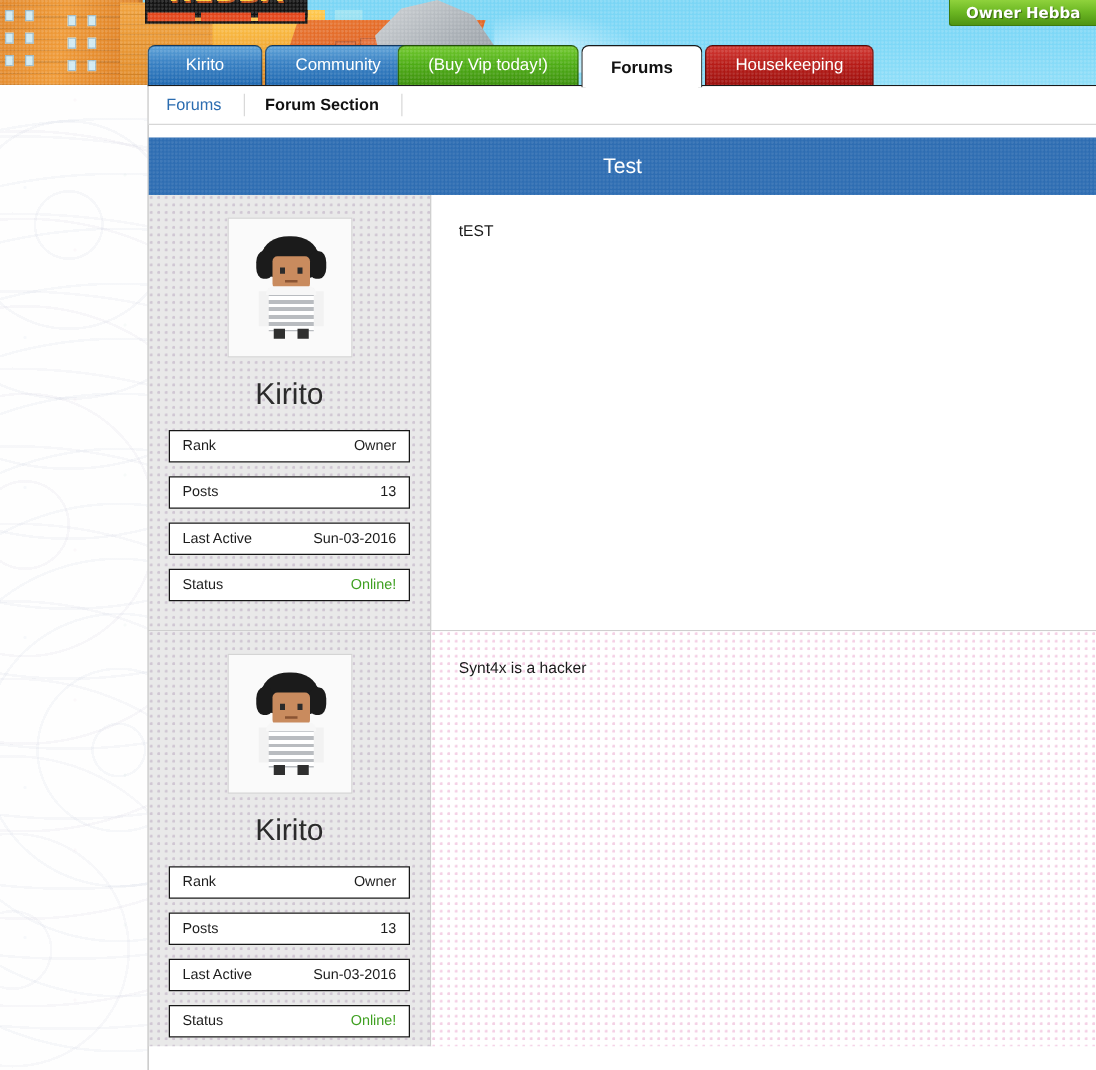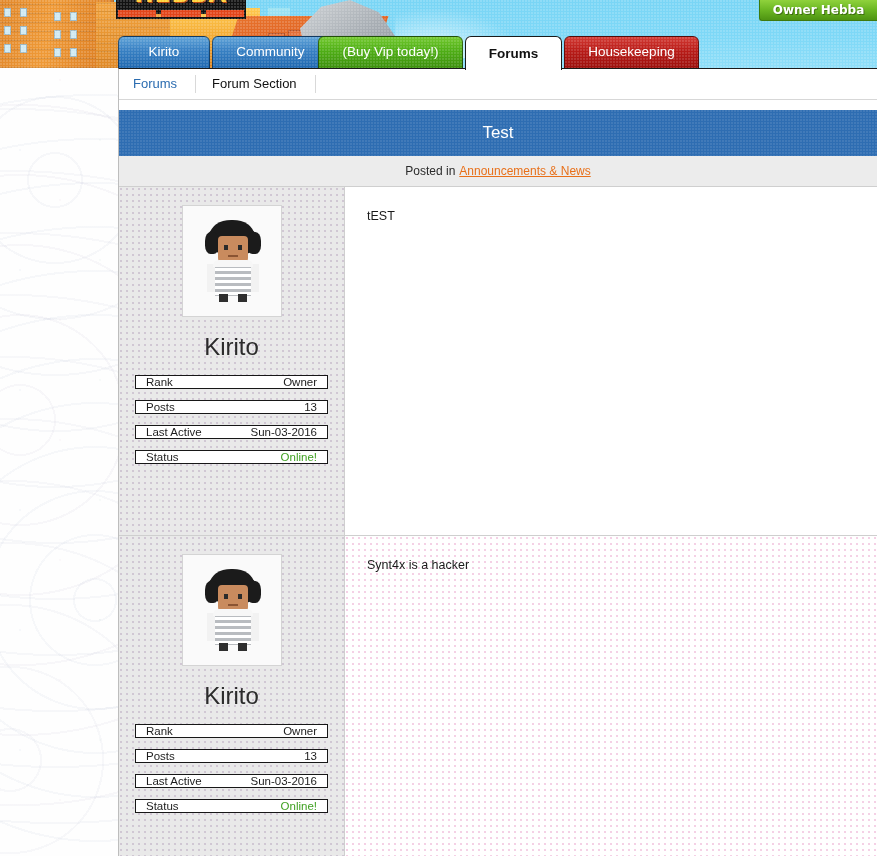--- a/index.html
+++ b/index.html
@@ -174,21 +174,21 @@
   #breadcrumb {
     height: 30px; display: flex; align-items: center;
     padding-left: 14px; background: #fff;
     border-bottom: 1px solid #d7d7d7;
   }
   #breadcrumb .crumb {
     font-size: 13px; padding: 0 18px 0 0; margin-right: 16px;
     border-right: 1px solid #d9d9d9; line-height: 18px;
   }
   #breadcrumb .crumb.link { color: #2b6cb0; cursor: pointer; }
-  #breadcrumb .crumb.cur { color: #111; font-weight: normal; }
+  #breadcrumb .crumb.cur { color: #111; font-weight: bold; }
   #breadcrumb .crumb.tail { border-right: 1px solid #d9d9d9; width: 40px; }
 
   
   #thread-title {
     height: 46px; background: #2e6db2;
     background-image: radial-gradient(circle at 1px 1px, rgba(255,255,255,0.09) 0 1px, transparent 1.2px);
     background-size: 3px 3px;
     color: #ffffff; font-size: 17px;
     display: flex; align-items: center; justify-content: center;
     margin-top: 10px;
@@ -251,21 +251,21 @@
   .hb-shoulder { left: 30px; top: 54px; width: 40px; height: 7px; background: #f7f7f7; border-radius: 6px 6px 0 0; }
   .hb-leg-l  { left: 36px; top: 88px; width: 9px;  height: 8px;  background: #2f2f2f; }
   .hb-leg-r  { left: 55px; top: 88px; width: 9px;  height: 8px;  background: #2f2f2f; }
 
   .username {
     text-align: center; font-size: 24px; color: #2b2b2b;
     margin: 16px 0 14px 0; font-weight: normal;
   }
   .info-row {
     background: #ffffff; border: 1px solid #171717;
-    height: 14px; margin-bottom: 11px;
+    height: 26px; margin-bottom: 11px;
     display: flex; align-items: center; justify-content: space-between;
     padding: 0 10px; box-sizing: border-box;
     font-size: 11.5px; color: #1d1d1d;
   }
   .info-row .val { color: #1d1d1d; }
   .info-row .val.online { color: #3fa021; }
 </style>
 </head>
 <body>
 
@@ -340,24 +340,20 @@
     <div id="breadcrumb">
       <span class="crumb link">Forums</span>
       <span class="crumb cur">Forum Section</span>
       <span class="crumb tail"></span>
     </div>
 
     <div id="thread-title">
       <span>Test</span>
     </div>
 
-    <div id="posted-in">
-      <span>Posted in</span>
-      <a>Announcements &amp; News</a>
-    </div>
 
     <div class="post p1">
       <div class="post-side">
         <div class="avatar-frame">
           <span class="hb hb-hair"></span>
           <span class="hb hb-hair2"></span>
           <span class="hb hb-hair3"></span>
           <span class="hb hb-face"></span>
           <span class="hb hb-eye-l"></span>
           <span class="hb hb-eye-r"></span>

